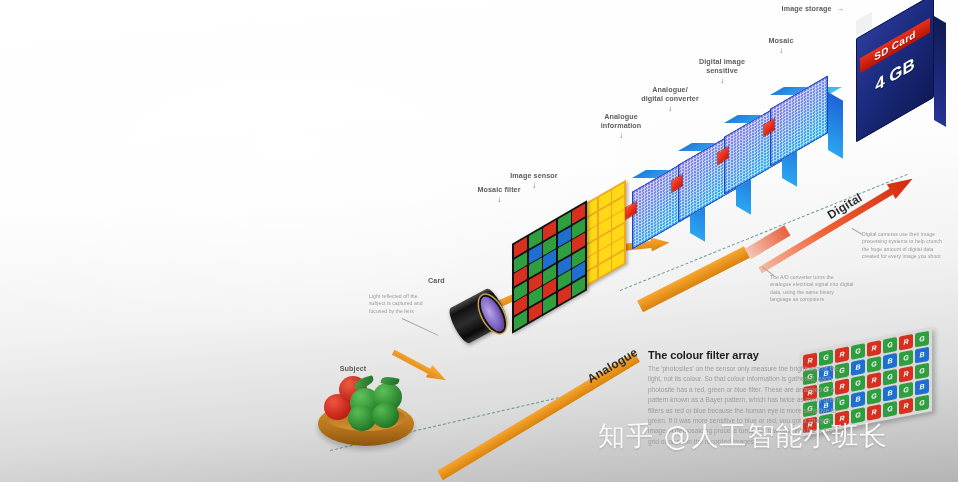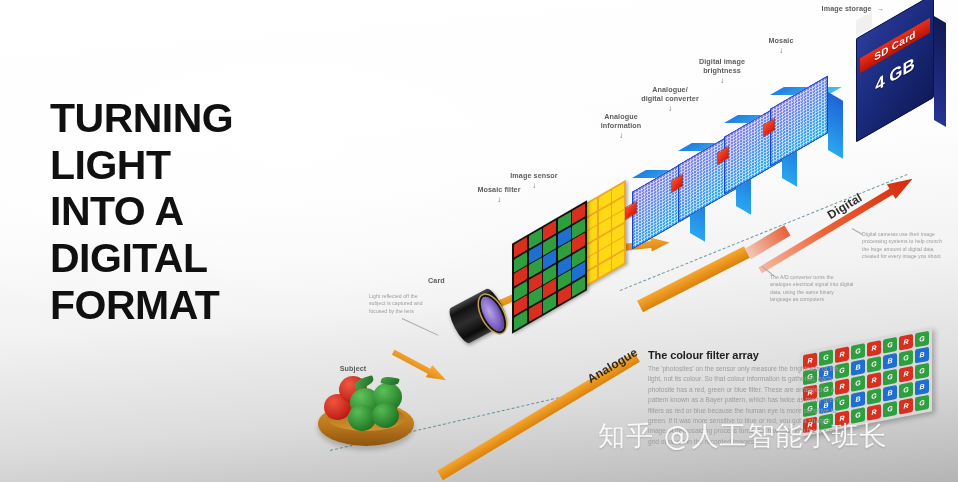--- a/index.html
+++ b/index.html
@@ -175,27 +175,20 @@
   .dash{
     position:absolute;height:0;border-top:1px dashed #3f7b85;opacity:.75;z-index:10;
   }
   .subject-label{position:absolute;z-index:26;}
 </style>
 </head>
 <body>
 
 <div id="stage">
 
-  <div id="title" class="layer">
-    <div>TURNING</div>
-    <div>LIGHT</div>
-    <div>INTO A</div>
-    <div>DIGITAL</div>
-    <div>FORMAT</div>
-  </div>
 
   <div class="dash" style="left:330px;top:450px;width:270px;transform:rotate(-13deg);transform-origin:left center;"></div>
   <div class="dash" style="left:620px;top:290px;width:310px;transform:rotate(-22deg);transform-origin:left center;"></div>
 
   <div class="ribbon" style="left:393px;top:345px;width:60px;height:14px;
               background:linear-gradient(180deg,#f8ad3c,#e08711);
               transform:rotate(28deg);transform-origin:left center;
               clip-path:polygon(0% 30%,68% 30%,68% 0%,100% 50%,68% 100%,68% 70%,0% 70%);"></div>
 
   <div class="ribbon" style="left:490px;top:300px;width:75px;height:16px;
@@ -377,21 +370,21 @@
   </div>
 
   <div class="chip" style="left:724px;top:120px;">
     <div class="top"></div>
     <div class="face"></div>
     <div class="side"></div>
     <div class="conn"></div>
   </div>
   <div class="lbl" style="left:694px;top:58px;width:56px;">
     <span>Digital image</span><br>
-    <span>brightness</span>
+    <span>sensitive</span>
     <span class="arr">↓</span>
   </div>
 
   <div class="chip" style="left:770px;top:92px;">
     <div class="top"></div>
     <div class="face"></div>
     <div class="side"></div>
     <div class="conn"></div>
   </div>
   <div class="lbl" style="left:760px;top:37px;width:42px;">
@@ -401,21 +394,21 @@
 
   <div id="sdcard" style="left:856px;top:16px;">
     <div class="sd-body"></div>
     <div class="sd-notch"></div>
     <div class="sd-band">
       <span>SD Card</span>
     </div>
     <div class="sd-cap">4 GB</div>
     <div class="sd-edge"></div>
   </div>
-  <div class="lbl" style="left:800px;top:5px;width:84px;text-align:right;">
+  <div class="lbl" style="left:760px;top:5px;width:84px;text-align:right;">
     <span>Image storage</span>
     <span style="margin-left:3px;">→</span>
   </div>
 
   <div class="diag" style="left:592px;top:372px;transform:rotate(-31deg);transform-origin:left bottom;">Analogue</div>
   <div class="diag" style="left:832px;top:208px;transform:rotate(-31deg);transform-origin:left bottom;">Digital</div>
 
   <div class="note" style="left:770px;top:274px;width:84px;">
     <span>The A/D converter turns the analogue electrical signal into digital data, using the same binary language as computers</span>
   </div>

